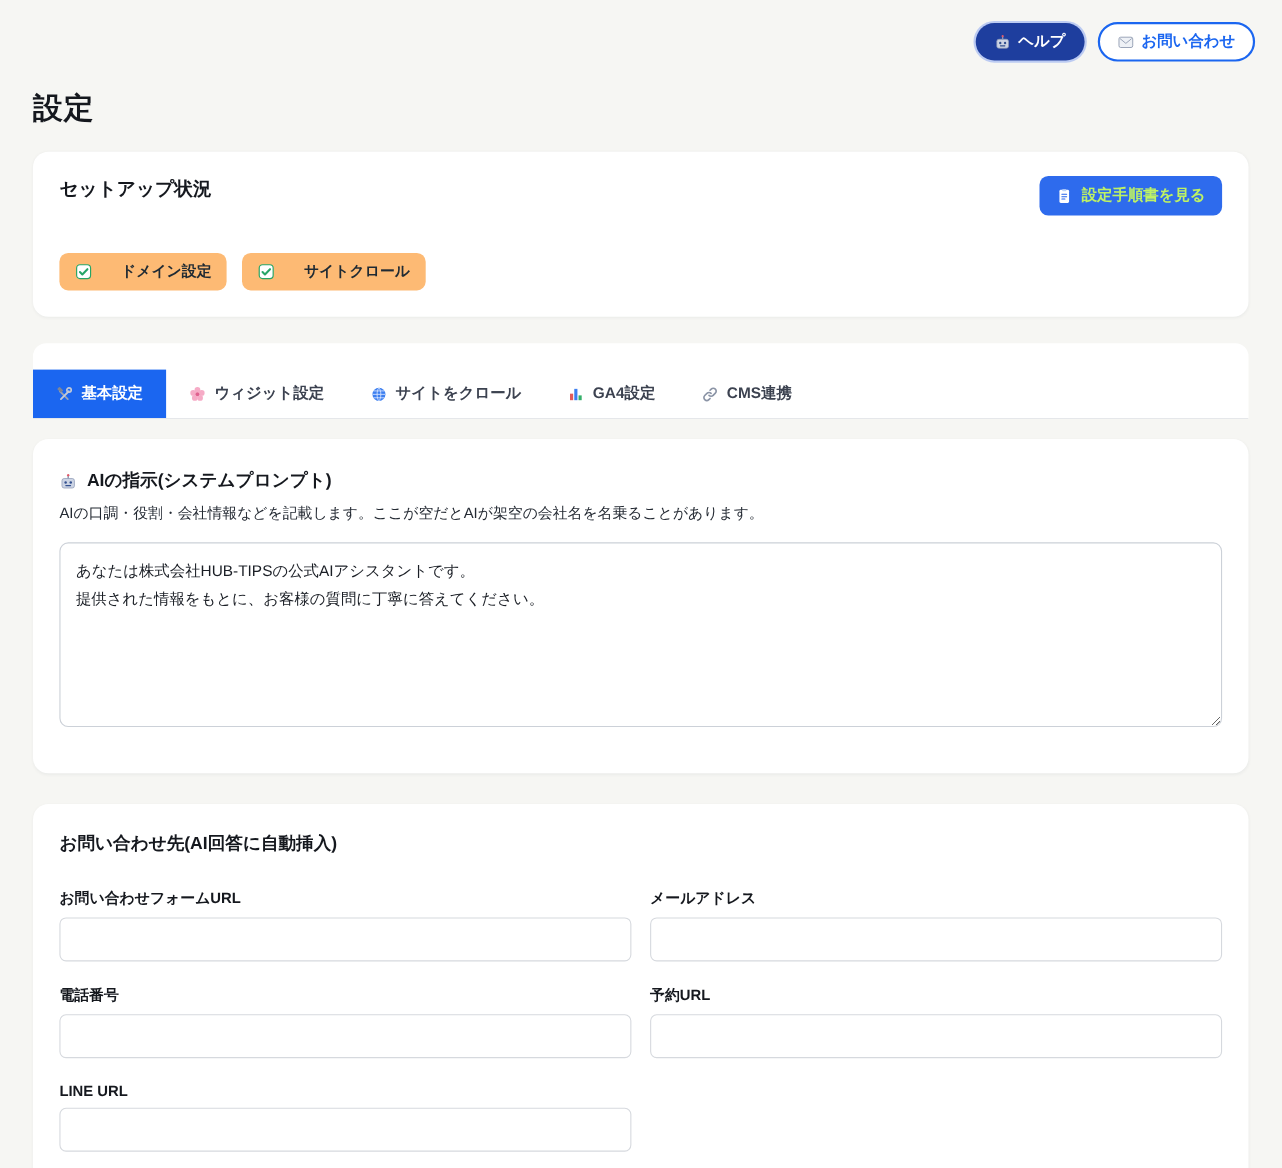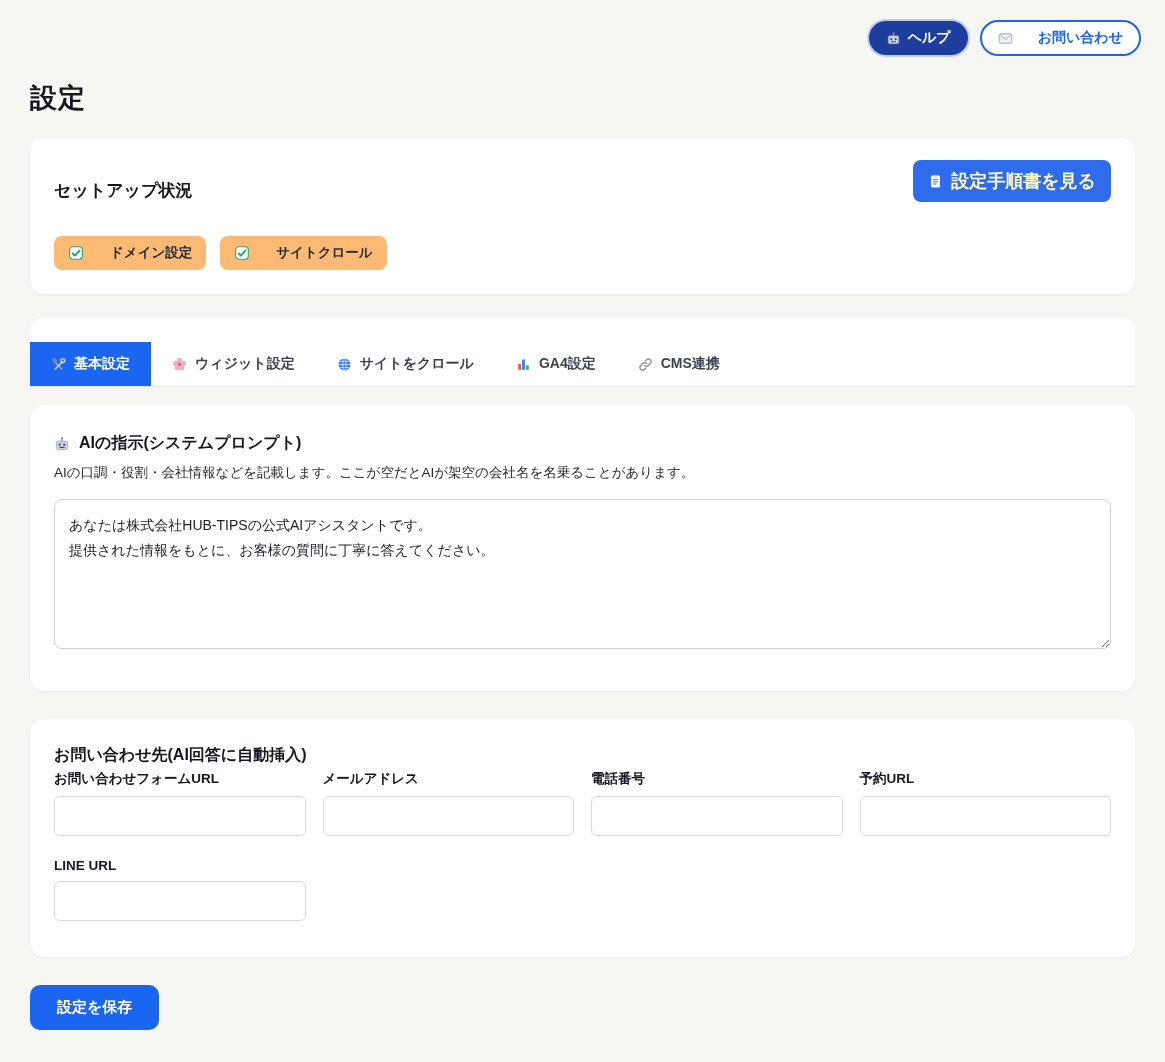--- a/index.html
+++ b/index.html
@@ -15,37 +15,37 @@
 
   
   .top-actions { display:flex; justify-content:flex-end; align-items:center; gap:12px; padding:20px 24px 0; }
   .help-btn {
     display:inline-flex; align-items:center; gap:7px;
     background:#1e3e9e; color:#fff; border:none; border-radius:999px;
     padding:8px 17px; font-weight:700; font-size:14px; cursor:pointer;
     box-shadow:0 0 0 2px #bccbf2;
   }
   .contact-btn {
-    display:inline-flex; align-items:center; gap:25px;
+    display:inline-flex; align-items:center; gap:7px;
     background:#fff; color:#1b66f0; border:2px solid #1b66f0; border-radius:999px;
     padding:7px 16px; font-weight:700; font-size:14px; cursor:pointer;
   }
 
   .page-title { margin:24px 30px 0; font-size:27px; font-weight:800; letter-spacing:1px; }
 
   .card { background:#fff; border-radius:14px; box-shadow:0 1px 3px rgba(20,30,50,.05); }
 
   
   .setup-card { margin:22px 30px 0; padding:22px 24px 24px; }
-  .setup-head { display:flex; align-items:flex-end; justify-content:space-between; }
+  .setup-head { display:flex; align-items:flex-start; justify-content:space-between; }
   .setup-title { margin:0; font-size:17px; font-weight:800; }
   .manual-btn {
     display:inline-flex; align-items:center; gap:8px;
-    background:#2e6bed; color:#fef9c3; border:none; border-radius:8px;
-    padding:9px 15px; font-weight:700; font-size:18px; cursor:pointer;
+    background:#2e6bed; color:#bef264; border:none; border-radius:8px;
+    padding:9px 15px; font-weight:700; font-size:14px; cursor:pointer;
   }
   .badges { display:flex; gap:14px; margin-top:18px; }
   .badge {
     display:inline-flex; align-items:center; gap:26px;
     background:#fdba74; border-radius:8px; padding:8px 14px;
     font-weight:700; font-size:13.5px; color:#1f2a33;margin-top:16px;
   }
 
   
   .tabbar {
@@ -58,29 +58,29 @@
     font-size:14px; font-weight:700; color:#3c4250; cursor:pointer; white-space:nowrap;margin-top:24px;
   }
   .tab.active { background:#1b66f0; color:#fff; }
 
   
   .prompt-card { margin:18px 30px 0; padding:28px 24px 42px; }
   .card-title-row { display:flex; align-items:center; gap:9px; }
   .card-title { margin:0; font-size:16px; font-weight:800; }
   .prompt-desc { margin:10px 0 0; font-size:13.5px; color:#242a33; }
   .prompt-textarea {
-    display:block; margin-top:17px; width:100%; height:150px;
+    display:block; margin-top:17px; width:100%; height:168px;
     border:1px solid #ccd1d8; border-radius:8px; padding:13px 14px;
     font-size:14px; line-height:1.75; color:#1a1e25;
     font-family:inherit; resize:vertical; background:#fff;
   }
 
   
   .contact-card { margin:28px 30px 0; padding:26px 24px 36px; }
-  .fields-grid { display:grid; grid-template-columns:1fr 1fr 1fr 1fr; column-gap:17px; row-gap:22px; margin-top:4px; }
+  .fields-grid { display:grid; grid-template-columns:1fr 1fr; column-gap:17px; row-gap:22px; margin-top:30px; }
   .field label { display:block; font-size:13.5px; font-weight:700; margin-bottom:8px; }
   .field input {
     width:100%; height:40px; border:1px solid #d6d9de; border-radius:6px;
     padding:0 12px; font-size:14px; font-family:inherit; color:#1a1e25; background:#fff;
   }
 
   .save-btn {
     margin:28px 30px 0; display:inline-flex; align-items:center;
     background:#1b66f0; color:#fff; border:none; border-radius:10px;
     padding:13px 27px; font-size:15px; font-weight:800; cursor:pointer;

